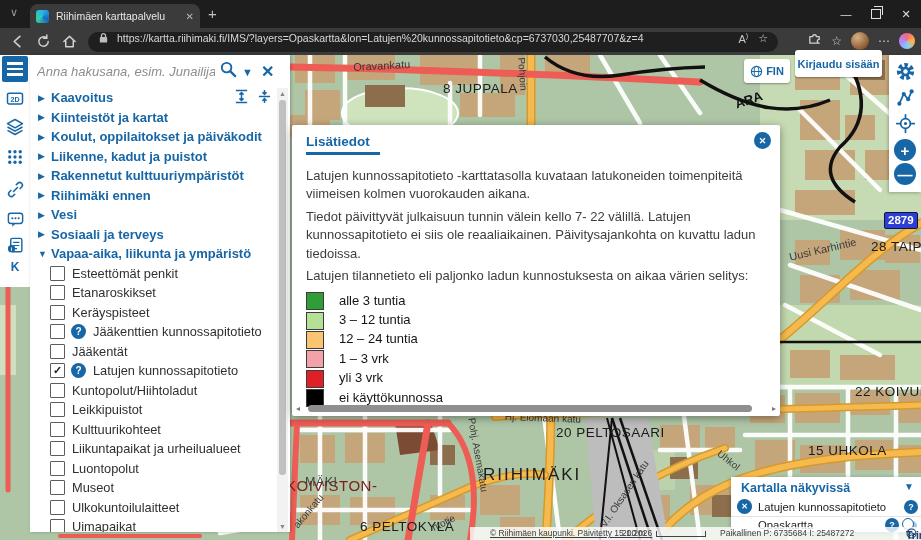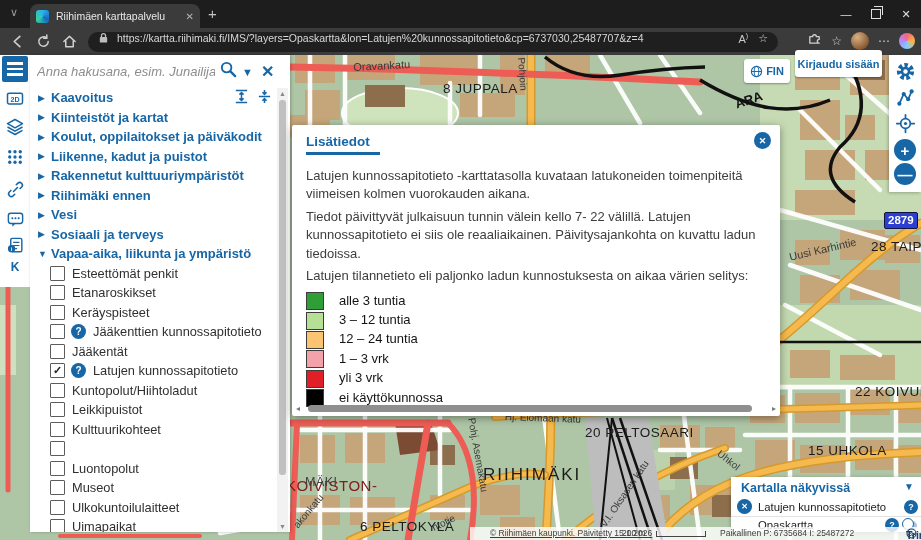--- a/index.html
+++ b/index.html
@@ -258,21 +258,21 @@
     <div id="map-labels">
         <span style="left: 353px; top: 6px; font-size: 11px; color: rgb(58, 58, 58); transform: rotate(-3deg); transform-origin: left top;">Oravankatu</span>
         <span style="left: 443px; top: 26px; font-size: 13.5px; color: rgb(28, 28, 28); letter-spacing: 0.5px;">8 JUPPALA</span>
         <span style="left: 527px; top: 2px; font-size: 10px; color: rgb(58, 58, 58); transform: rotate(86deg); transform-origin: left top;">Pohjoin</span>
         <span style="left: 733px; top: 42px; font-size: 13px; color: rgb(17, 17, 17); font-weight: 700; transform: rotate(-18deg); transform-origin: left top;">ARA</span>
         <span style="left: 871px; top: 184px; font-size: 13.5px; color: rgb(28, 28, 28); letter-spacing: 0.5px;">28 TAIP</span>
         <span style="left: 788px; top: 196px; font-size: 11px; color: rgb(58, 58, 58); transform: rotate(-13deg); transform-origin: left top;">Uusi Karhintie</span>
         <span style="left: 855px; top: 329px; font-size: 13.5px; color: rgb(28, 28, 28); letter-spacing: 0.5px;">22 KOIVUR</span>
         <span style="left: 808px; top: 388px; font-size: 13.5px; color: rgb(28, 28, 28); letter-spacing: 0.5px;">15 UHKOLA</span>
         <span style="left: 722px; top: 393px; font-size: 10px; color: rgb(58, 58, 58); transform: rotate(38deg); transform-origin: left top;">Uhkol</span>
-        <span style="left: 556px; top: 370px; font-size: 13.5px; color: rgb(28, 28, 28); letter-spacing: 0.5px; padding-left: 29px;">20 PELTOSAARI</span>
+        <span style="left: 556px; top: 370px; font-size: 13.5px; color: rgb(28, 28, 28); letter-spacing: 0.5px;">20 PELTOSAARI</span>
         <span style="left: 505px; top: 356px; font-size: 10px; color: rgb(58, 58, 58); transform: rotate(2deg); transform-origin: left top;">Hj. Elomaan katu</span>
         <span style="left: 483px; top: 410px; font-size: 17px; color: rgb(28, 28, 28); letter-spacing: 2px;">RIIHIMÄKI</span>
         <span style="left: 286px; top: 422px; font-size: 15px; color: #7f1d1d; letter-spacing: 0.5px;">KOIVISTON-</span>
         <span style="left: 305px; top: 420px; font-size: 12.5px; color: #404040; letter-spacing: 0.5px;">MÄKI</span>
         <span style="left: 360px; top: 464px; font-size: 13.5px; color: rgb(28, 28, 28); letter-spacing: 0.5px;">6 PELTOKYLÄ</span>
         <span style="left: 598px; top: 468px; font-size: 10px; color: rgb(58, 58, 58); transform: rotate(-56deg); transform-origin: left top;">V.I. Oksasen katu</span>
         <span style="left: 477px; top: 362px; font-size: 10px; color: rgb(58, 58, 58); transform: rotate(80deg); transform-origin: left top;">Pohj. Asemakatu</span>
         <span style="left: 291px; top: 468px; font-size: 10px; color: rgb(58, 58, 58); transform: rotate(-50deg); transform-origin: left top;">akonkatu</span>
         <span style="left: 430px; top: 468px; font-size: 10px; color: rgb(58, 58, 58); transform: rotate(-26deg); transform-origin: left top;">ntotie</span>
       </div>
@@ -488,20 +488,21 @@
         <div class="layer">
           <span class="cb"></span>
           <span class="lbl">Leikkipuistot</span>
         </div>
         <div class="layer">
           <span class="cb"></span>
           <span class="lbl">Kulttuurikohteet</span>
         </div>
         <div class="layer">
           <span class="cb"></span>
+          <span class="lbl">Liikuntapaikat ja urheilualueet</span>
         </div>
         <div class="layer">
           <span class="cb"></span>
           <span class="lbl">Luontopolut</span>
         </div>
         <div class="layer">
           <span class="cb"></span>
           <span class="lbl">Museot</span>
         </div>
         <div class="layer">

